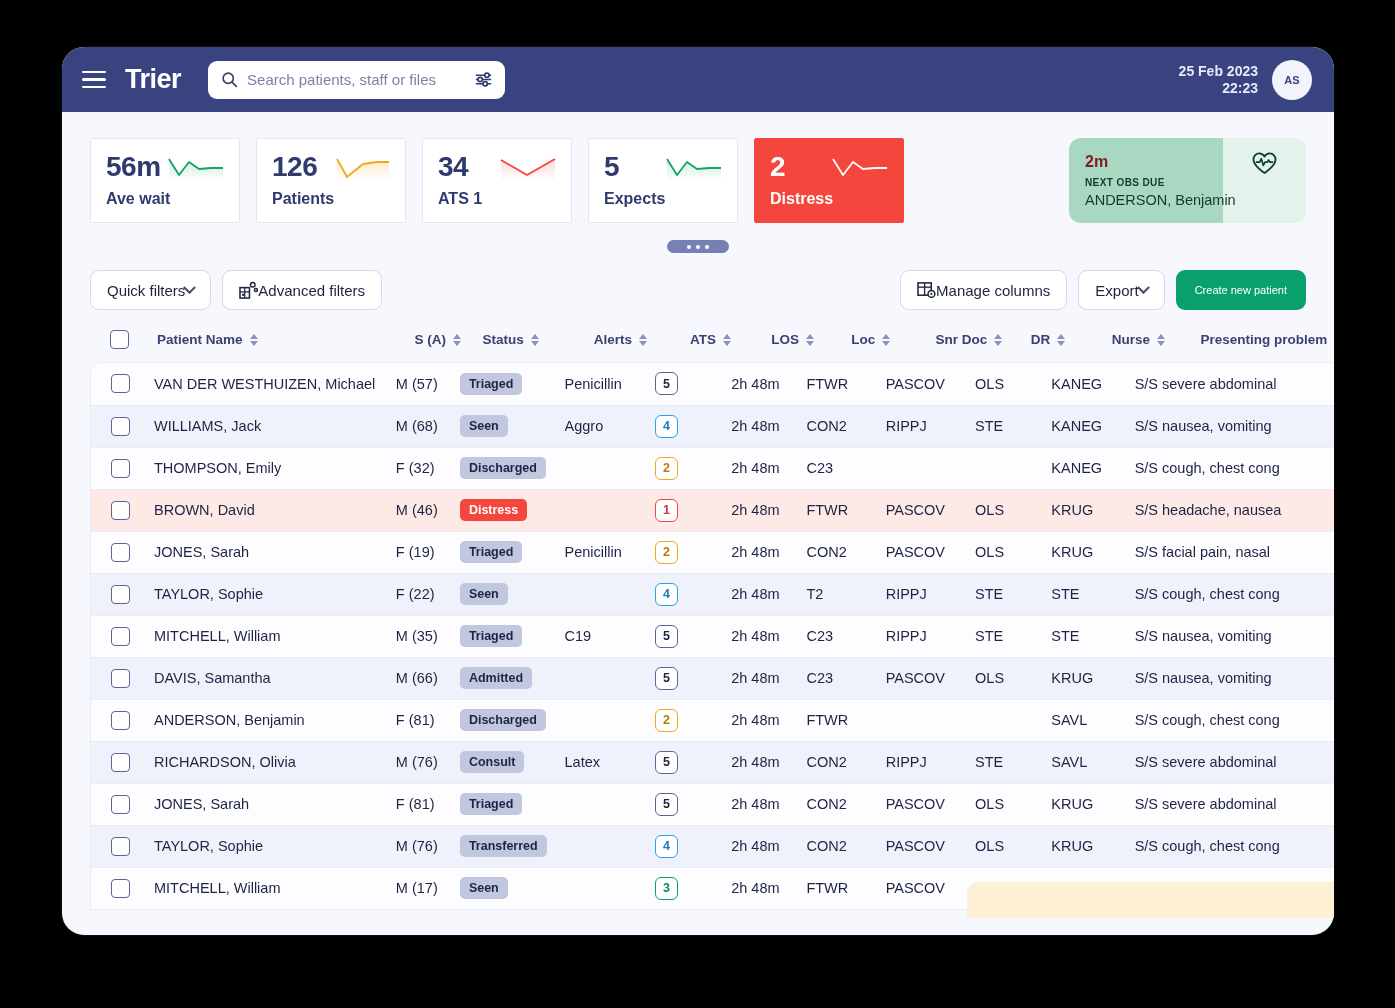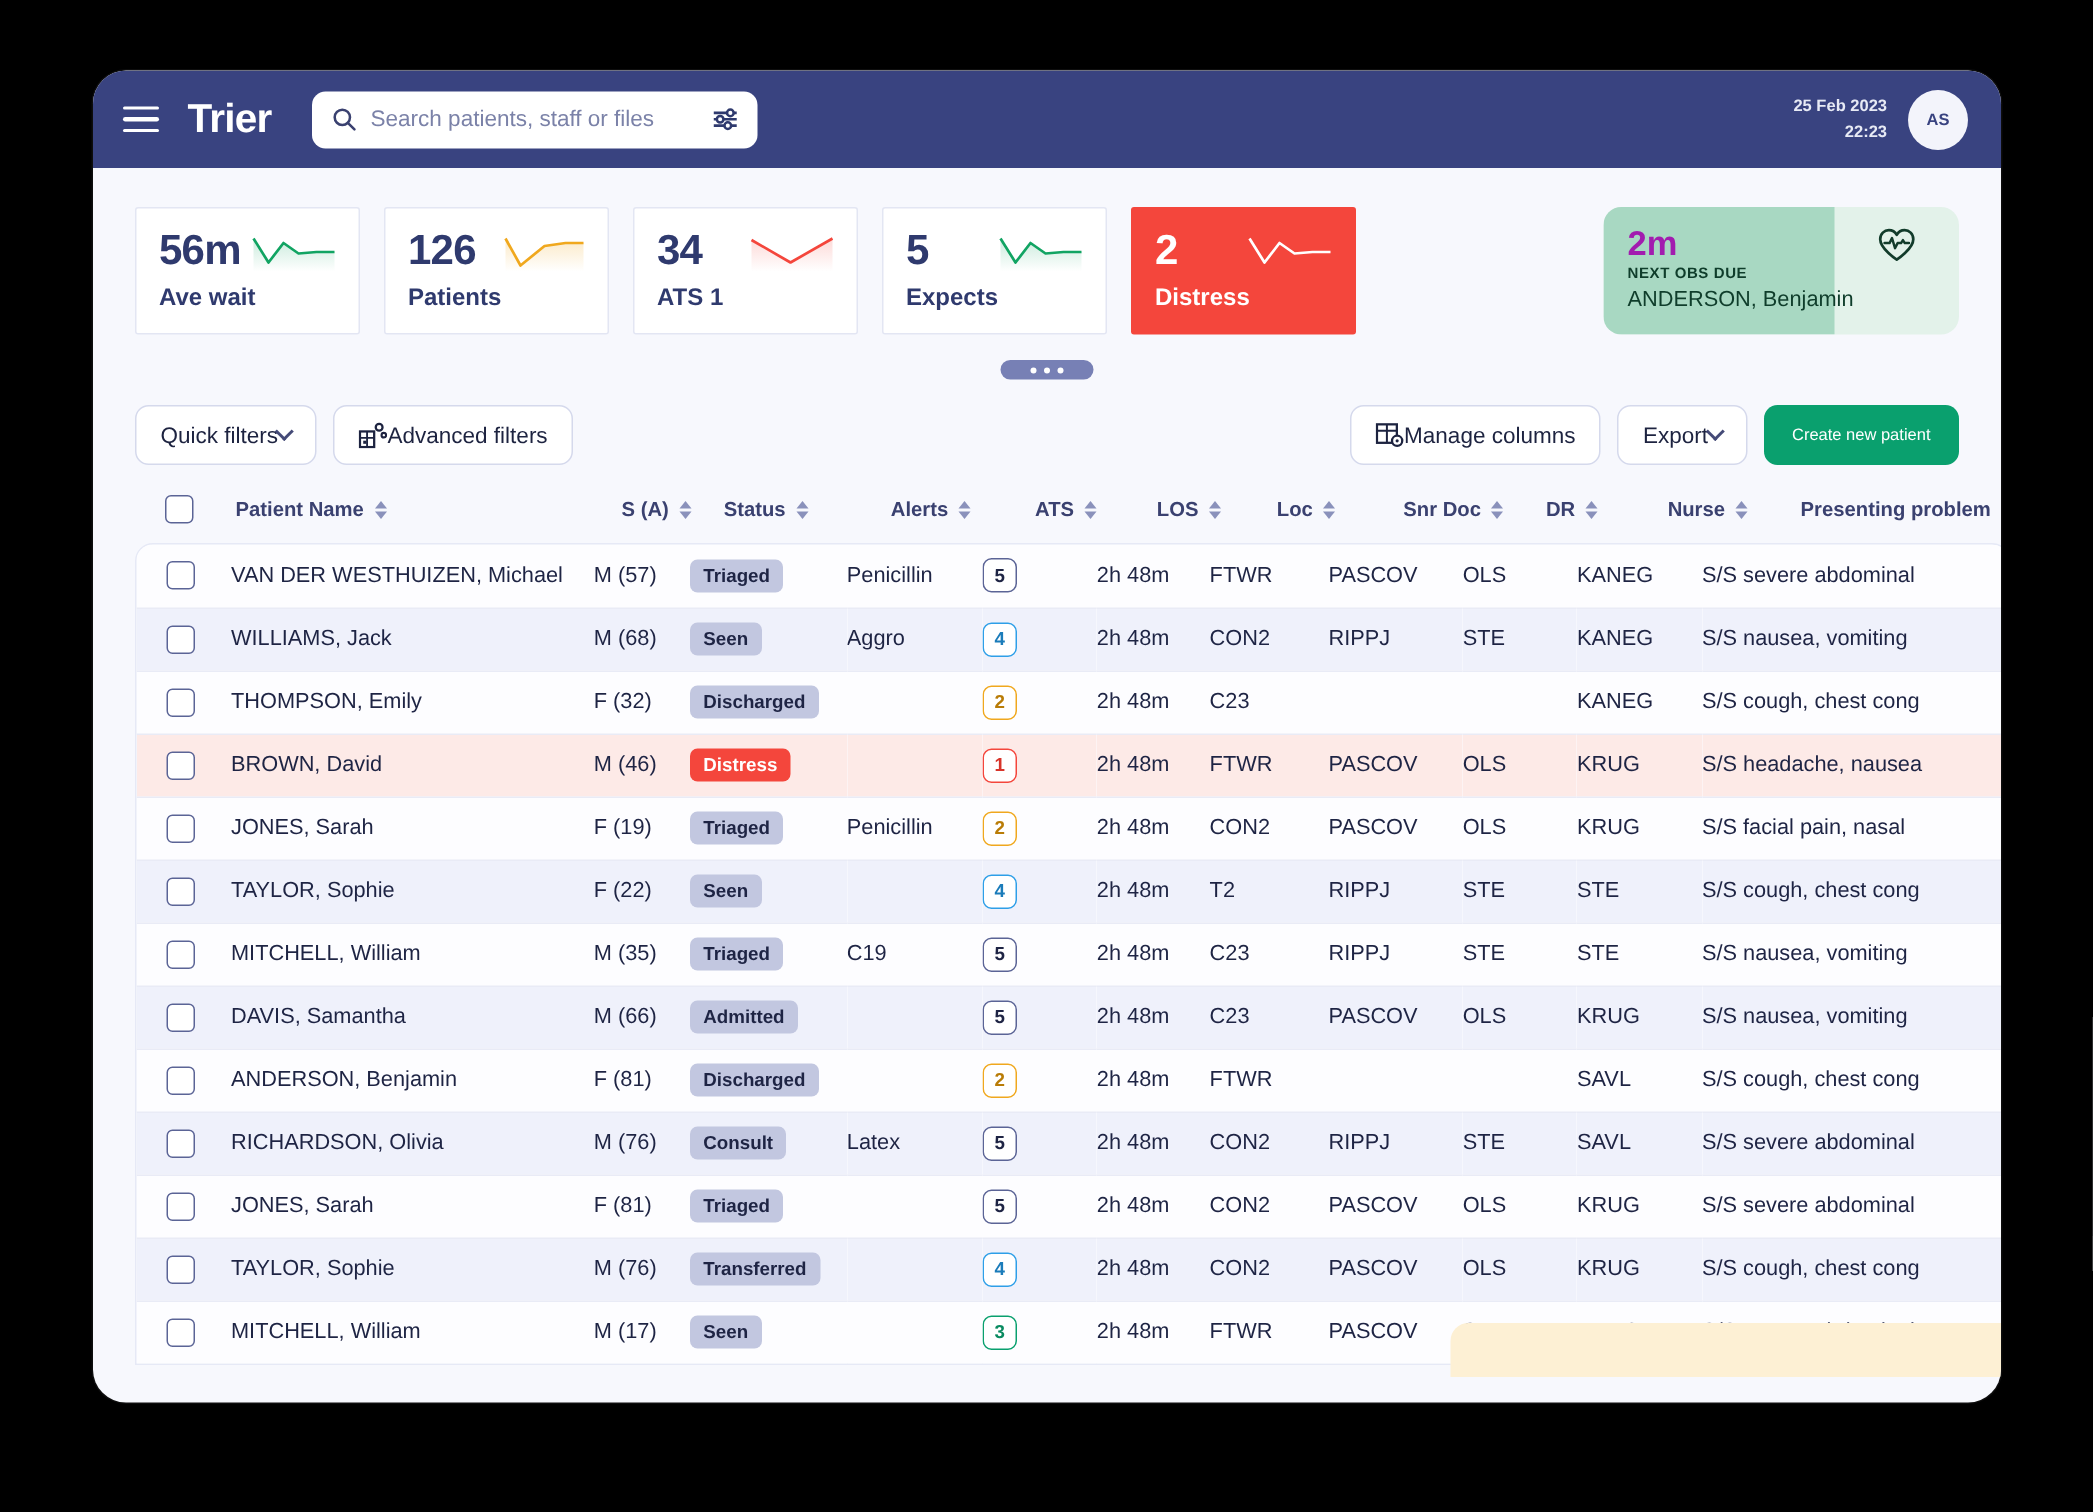--- a/index.html
+++ b/index.html
@@ -51,21 +51,21 @@
     border-radius: 9px; display:flex; align-items:center;
     padding: 0 16px; gap: 0;
   }
   .seg-item {
     display:flex; align-items:center; gap:9px;
     color:#eef0f8; font-size:14.5px; padding: 0 13px;
     cursor:pointer; white-space:nowrap;
   }
   .chev { width:9px; height:9px; border-right:2px solid currentColor; border-bottom:2px solid currentColor; transform: rotate(45deg) translate(-2px,-2px); opacity:.95; }
   .topbar-right { margin-left:auto; display:flex; align-items:center; gap:14px; }
-  .dt { text-align:right; color:#e7eaf5; font-size:11px; font-weight:bold; line-height:17px; }
+  .dt { text-align:right; color:#e7eaf5; font-size:14px; font-weight:bold; line-height:17px; }
   .avatar {
     width:40px;height:40px;border-radius:50%;background:#f3f4fb;
     display:flex;align-items:center;justify-content:center;
     color:#394380;font-weight:bold;font-size:11px; cursor:pointer;
   }
 
   
   .kpi-strip { position:relative; padding: 26px 0 0 0; }
   .kpi-row { display:flex; gap:16px; padding: 0 28px; align-items:flex-start; }
   .kpi-card {
@@ -80,21 +80,21 @@
   .kpi-card.alarm { background:#f4463c; border-color:#f4463c; }
   .kpi-card.alarm .kpi-val, .kpi-card.alarm .kpi-label { color:#fff; }
   .spark { width:58px; height:30px; display:block; margin-top:1px; }
 
   .obs-card {
     margin-left:auto; width:237px; height:85px;
     border-radius:12px; overflow:hidden; display:flex;
     background:#e3f2ea; position:relative; cursor:pointer;
   }
   .obs-left { width:154px; background:#a8d8c2; padding:12px 0 0 16px; }
-  .obs-val { font-size:23px; font-weight:bold; color:#a21caf; line-height:24px; }
+  .obs-val { font-size:16px; font-weight:bold; color:#7f1d1d; line-height:24px; }
   .obs-sub { font-size:10px; font-weight:bold; color:#0f3d2b; letter-spacing:.4px; margin-top:3px; }
   .obs-name { font-size:14.5px; color:#0f3d2b; margin-top:4px; white-space:nowrap; }
   .obs-right { flex:1; display:flex; align-items:flex-start; justify-content:center; padding-top:14px; }
 
   .drag-handle {
     width:62px; height:13px; background:#7780b5; border-radius:7px;
     margin: 17px auto 0 auto; display:flex; align-items:center;
     justify-content:center; gap:5px; cursor:grab;
   }
   .drag-handle i { width:4px;height:4px;border-radius:50%;background:#fff;display:block; }

